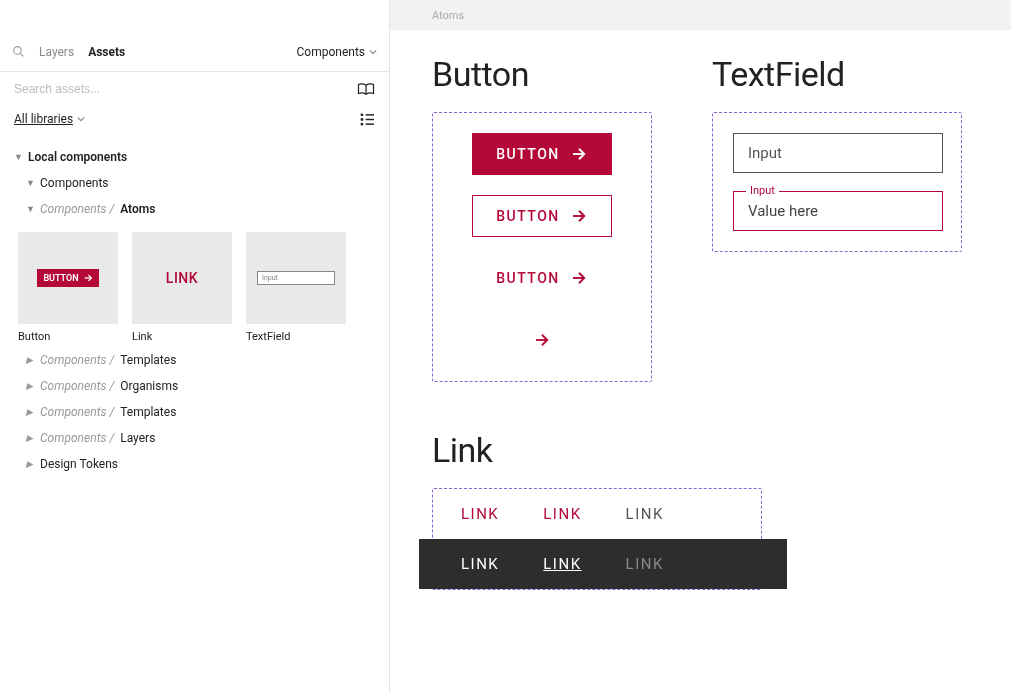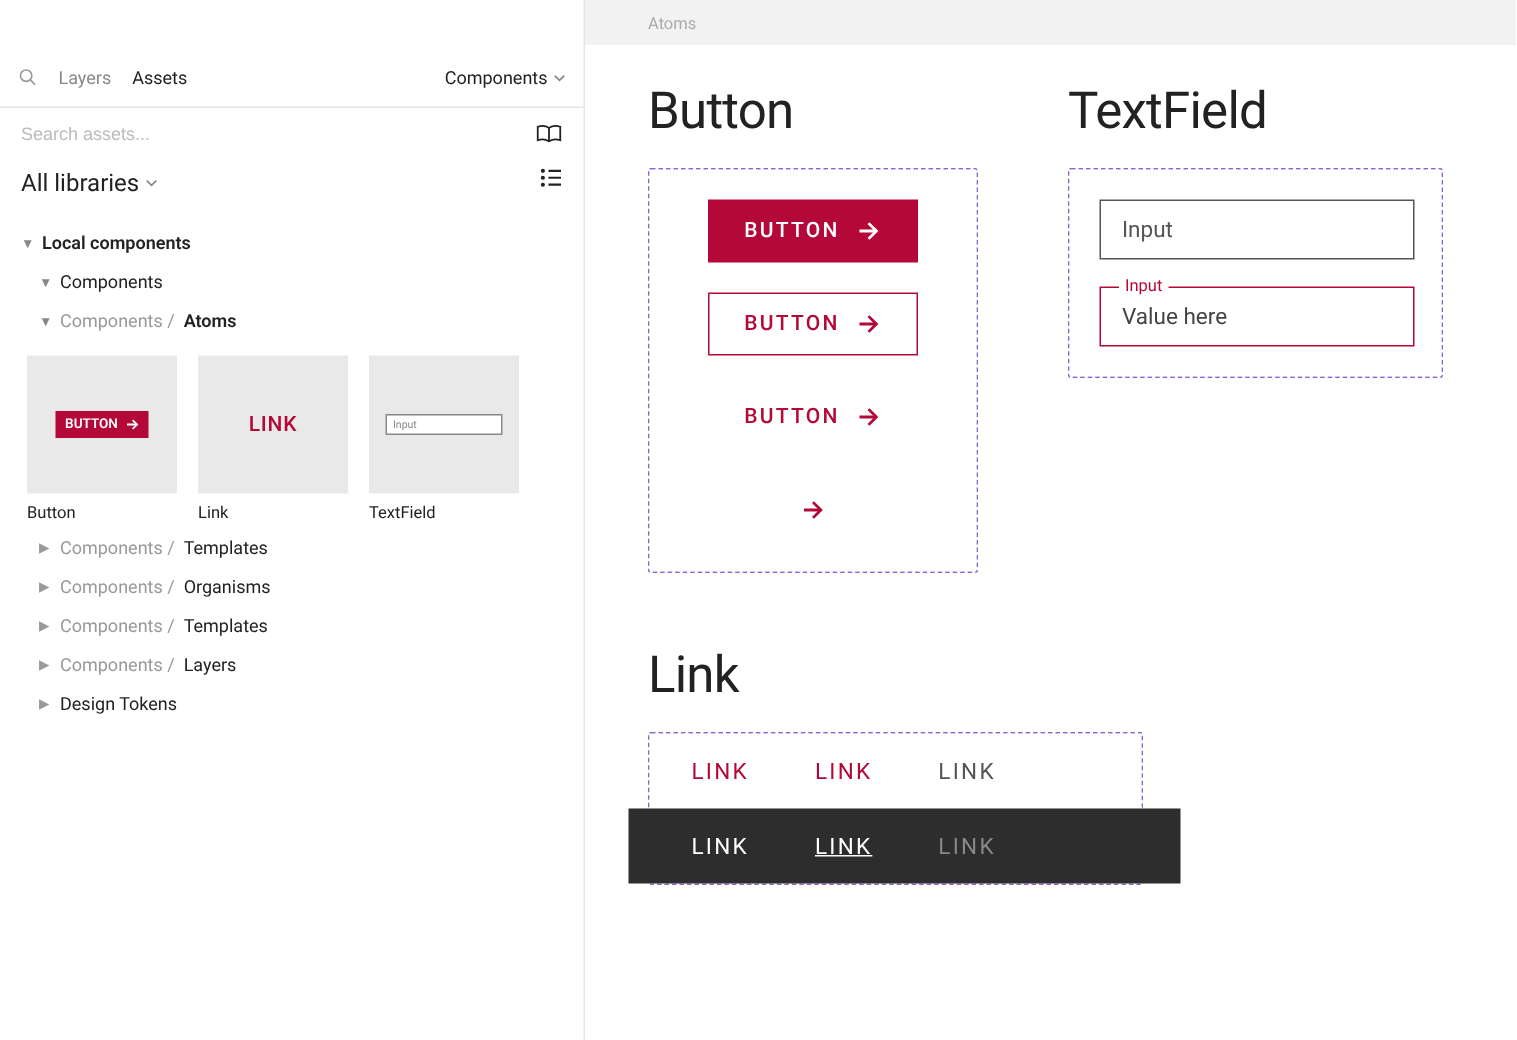--- a/index.html
+++ b/index.html
@@ -25,52 +25,53 @@
     display: flex;
     align-items: center;
     height: 40px;
     border-bottom: 1px solid #e5e5e5;
     padding: 0 12px;
     gap: 14px;
     margin-top: 32px;
   }
   .top-tabs .icon { color:#888; }
   .tab { color:#888; cursor:pointer; }
-  .tab.active { color:#222; font-weight:400; }
+  .tab.active { color:#222; font-weight:700; }
   .top-tabs .spacer { flex:1; }
   .dropdown { color:#222; cursor:pointer; display:flex; align-items:center; gap:4px;}
   .chev { width:8px; height:8px; }
   .search-row {
     display:flex; align-items:center;
     padding: 10px 14px; gap:8px;
     color:#aaa;
   }
   .search-row input {
     border:none; outline:none; flex:1;
     font-size:12px; color:#be185d;
   }
   .search-row input::placeholder { color:#bbb; }
   .book-icon { color:#333; }
   .lib-row {
-    display:flex; 
+    display:flex; align-items:center;
     padding: 6px 14px 12px 14px;
     gap:6px;
-    font-size:16px;
+    font-size:12px;
+    text-decoration:underline;
   }
   .lib-row .spacer { flex:1; }
   .list-icon { color:#333; }
 
   .tree { padding: 6px 0; font-size:12px; }
   .tree-row {
     display:flex; align-items:center;
     padding: 6px 14px; gap:6px;
     cursor:pointer;
   }
   .tree-row .tri { width:8px; color:#888; font-size:9px; }
-  .tree-row .grey { color:#999; }
+  .tree-row .grey { color:#999;font-style:italic; }
   .tree-row .bold { font-weight:600; }
   .tree-row.indent1 { padding-left:26px; }
   .thumbs {
     display:flex; gap:14px;
     padding: 10px 18px 4px 18px;
   }
   .thumb {
     width:100px;
     display:flex; flex-direction:column; gap:6px;
   }

